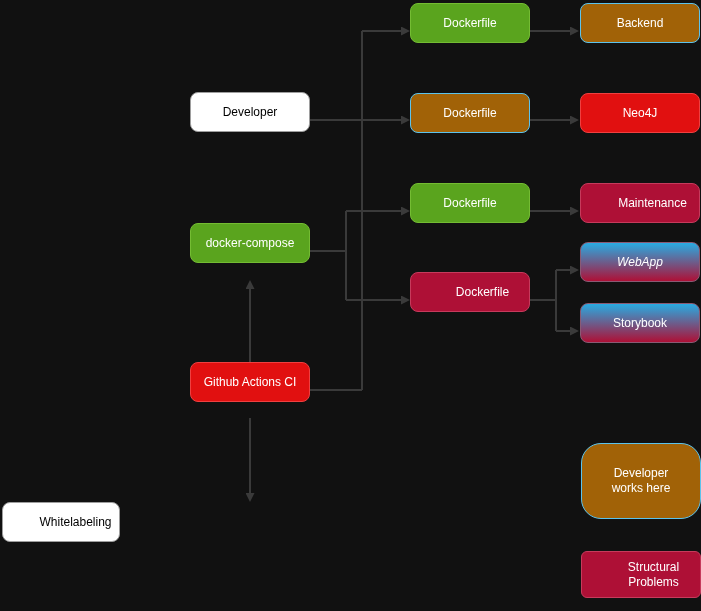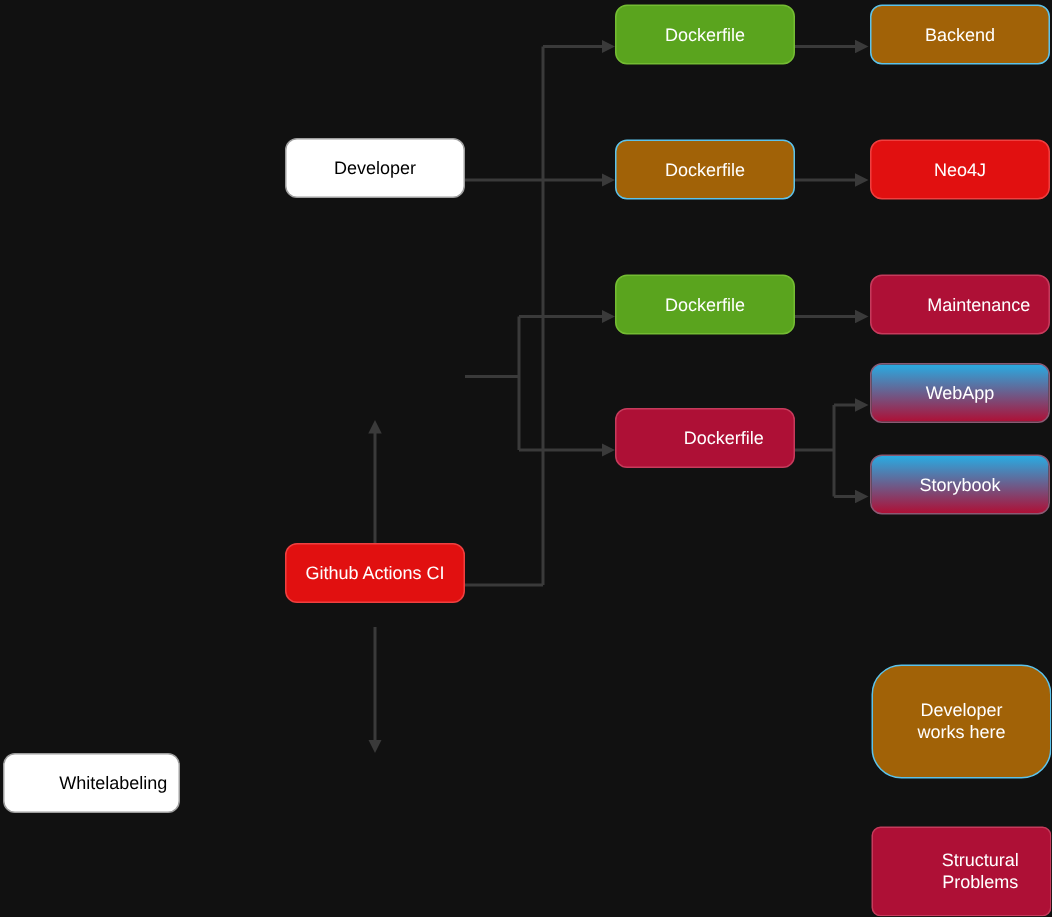--- a/index.html
+++ b/index.html
@@ -53,25 +53,25 @@
   .p-ghactions    { left: 190px; top: 362px; }
   .p-dockerhub    { left: 190px; top: 503px; }
   .p-whitelabel   { left: 2px;   top: 502px; width: 118px; padding-left: 35px; }
   .p-df1          { left: 410px; top: 3px;   }
   .p-df2          { left: 410px; top: 93px;  }
   .p-df3          { left: 410px; top: 183px; }
   .p-df4          { left: 410px; top: 272px; }
   .p-backend      { left: 580px; top: 3px;   }
   .p-neo4j        { left: 580px; top: 93px;  }
   .p-maintenance  { left: 580px; top: 183px; }
-  .p-webapp       { left: 580px; top: 242px; }
+  .p-webapp       { left: 580px; top: 242px; font-style: italic; }
   .p-storybook    { left: 580px; top: 303px; }
   .p-leg1         { left: 581px; top: 443px; height: 76px; border-radius: 20px; }
   .p-leg2         { left: 581px; top: 491px; height: 58px; }
-  .p-leg3         { left: 581px; top: 551px; height: 60px; }
+  .p-leg3         { left: 581px; top: 551px; height: 47px; }
 </style>
 </head>
 <body>
 
 <div id="canvas">
 
   <svg id="edges" viewBox="0 0 701 611" xmlns="http://www.w3.org/2000/svg">
     <defs>
       <marker id="arrow" markerWidth="9" markerHeight="9" refX="1" refY="4.5" orient="auto" markerUnits="userSpaceOnUse">
         <path d="M0,0 L9,4.5 L0,9 z" fill="#3a3a3a"></path>
@@ -97,20 +97,21 @@
       <path d="M556,270 V331"></path>
       <path d="M556,270 H571" marker-end="url(#arrow)"></path>
       <path d="M556,331 H571" marker-end="url(#arrow)"></path>
 
       <path d="M250,362 V288" marker-end="url(#arrow)"></path>
       <path d="M250,418 V494" marker-end="url(#arrow)"></path>
     </g>
   </svg>
 
   <div class="node c-white p-kubernetes">Developer</div>
+  <div class="node c-green p-dockercompose">docker-compose</div>
   <div class="node c-red p-ghactions">Github Actions CI</div>
   <div class="node c-white p-whitelabel">Whitelabeling</div>
 
   <div class="node c-green p-df1">Dockerfile</div>
   <div class="node c-blue p-df2">Dockerfile</div>
   <div class="node c-green p-df3">Dockerfile</div>
   <div class="node c-crimson p-df4">Dockerfile</div>
 
   <div class="node c-blue p-backend">Backend</div>
   <div class="node c-red p-neo4j">Neo4J</div>

